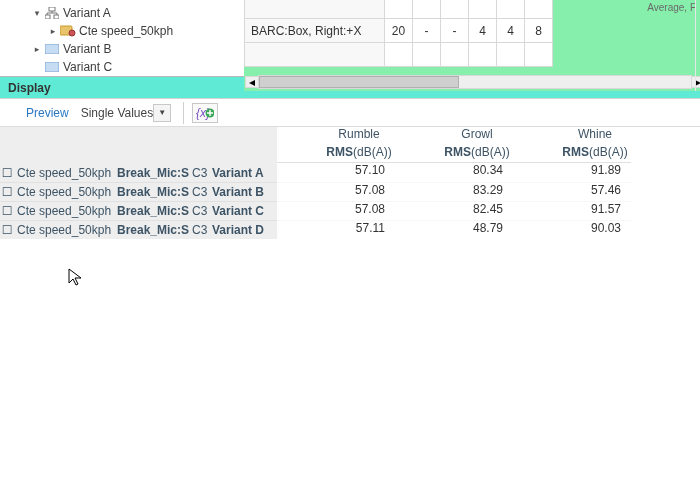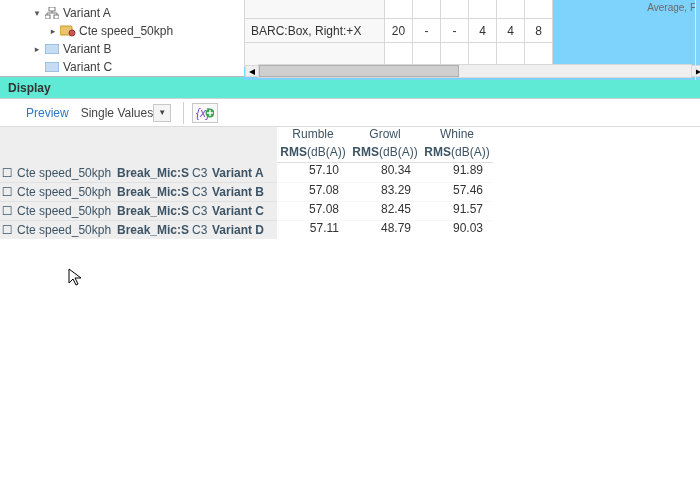--- a/index.html
+++ b/index.html
@@ -5,21 +5,21 @@
   * { box-sizing: border-box; font-family: "Segoe UI", Tahoma, Arial, sans-serif; font-size: 12px; }
   body { margin: 0; width: 700px; height: 500px; background: #fff; overflow: hidden; }
   .top-region { height: 77px; display: flex; border-bottom: 1px solid #b8b8b8; }
   .tree-pane { width: 244px; height: 77px; overflow: hidden; padding: 4px 0 0 4px; }
   .tree-row { display: flex; align-items: center; height: 18px; white-space: nowrap; color: #3d3d3d; }
   .tree-caret { width: 10px; text-align: center; color: #555; font-size: 9px; margin-right: 2px; }
   .tree-icon { width: 16px; height: 14px; display: inline-flex; align-items: center; justify-content:center; margin-right: 3px; }
   .tree-icon svg { display: block; }
   .indent-1 { padding-left: 28px; }
   .indent-2 { padding-left: 44px; }
-  .grid-pane { position: relative; flex: 1; height: 80px; overflow: hidden; background: #7dd3fc; }
+  .grid-pane { position: relative; flex: 1; height: 91px; overflow: hidden; background: #86efac; }
   .grid-inner { position: absolute; left: 0; top: -6px; }
   .grid-table { border-collapse: collapse; }
   .grid-table td, .grid-table th { border: 1px solid #d8d8d8; height: 24px; padding: 0 6px; color: #333; background: #fff;}
   .grid-table .lab { width: 140px; text-align: left; background: #f8f8f8; }
   .grid-table .num { width: 28px; text-align: center; }
   .hscroll { position: absolute; left: 14px; right: 8px; bottom: 2px; height: 14px; background: #efefef; border: 1px solid #d8d8d8; }
   .hscroll-thumb { position:absolute; left:0; top:0; bottom:0; width:200px; background:#cfcfcf; border:1px solid #b0b0b0;}
   .hscroll-arrow { position:absolute; top:0; bottom:0; width:14px; display:flex; align-items:center; justify-content:center; background:#efefef; border:1px solid #d8d8d8;}
   .hscroll-arrow.left{ left:-14px;} .hscroll-arrow.right{ right:-14px;}
   .avg-label { position:absolute; top:2px; right:4px; font-size:10px; color:#6a6a6a;}
@@ -36,21 +36,21 @@
   .lrow { display:flex; height:19px; align-items:center; background:#eeeeee;}
   .lrow > span { padding: 0 3px; color:#3d5466; white-space:nowrap; }
   .lchk { width:14px; display:flex; justify-content:center; color:#555;}
   .l1{width:100px;} .l2{width:75px; overflow:hidden;font-weight:bold;} .l3{width:20px;} .l4{width:60px; font-weight:600; color:#3d5466;}
   .lrow + .lrow { border-top:1px solid #e1e1e1;}
   .valtable { }
   .hdr1 { display:flex; height:18px;}
   .hdr1 > div { text-align:center; color:#3d5466;}
   .hdr2 { display:flex; height:18px; border-bottom:1px solid #e0e0e0;}
   .hdr2 > div { text-align:center; color:#3d5466;}
-  .colW { width:72px; }
+  .colW { width:72px;margin-left:46px; }
   .vrow { display:flex; height:19px; }
   .vrow > div { text-align:right; padding-right:10px; color:#333;}
   .vrow + .vrow { border-top:1px solid #f7f7f7; }
   .cursor { position:absolute; left:68px; top:268px; pointer-events:none;}
   .hdr-unit { font-size:12px;}
   .hdr-b { font-weight:600;}
 </style>
 </head>
 <body>
 

